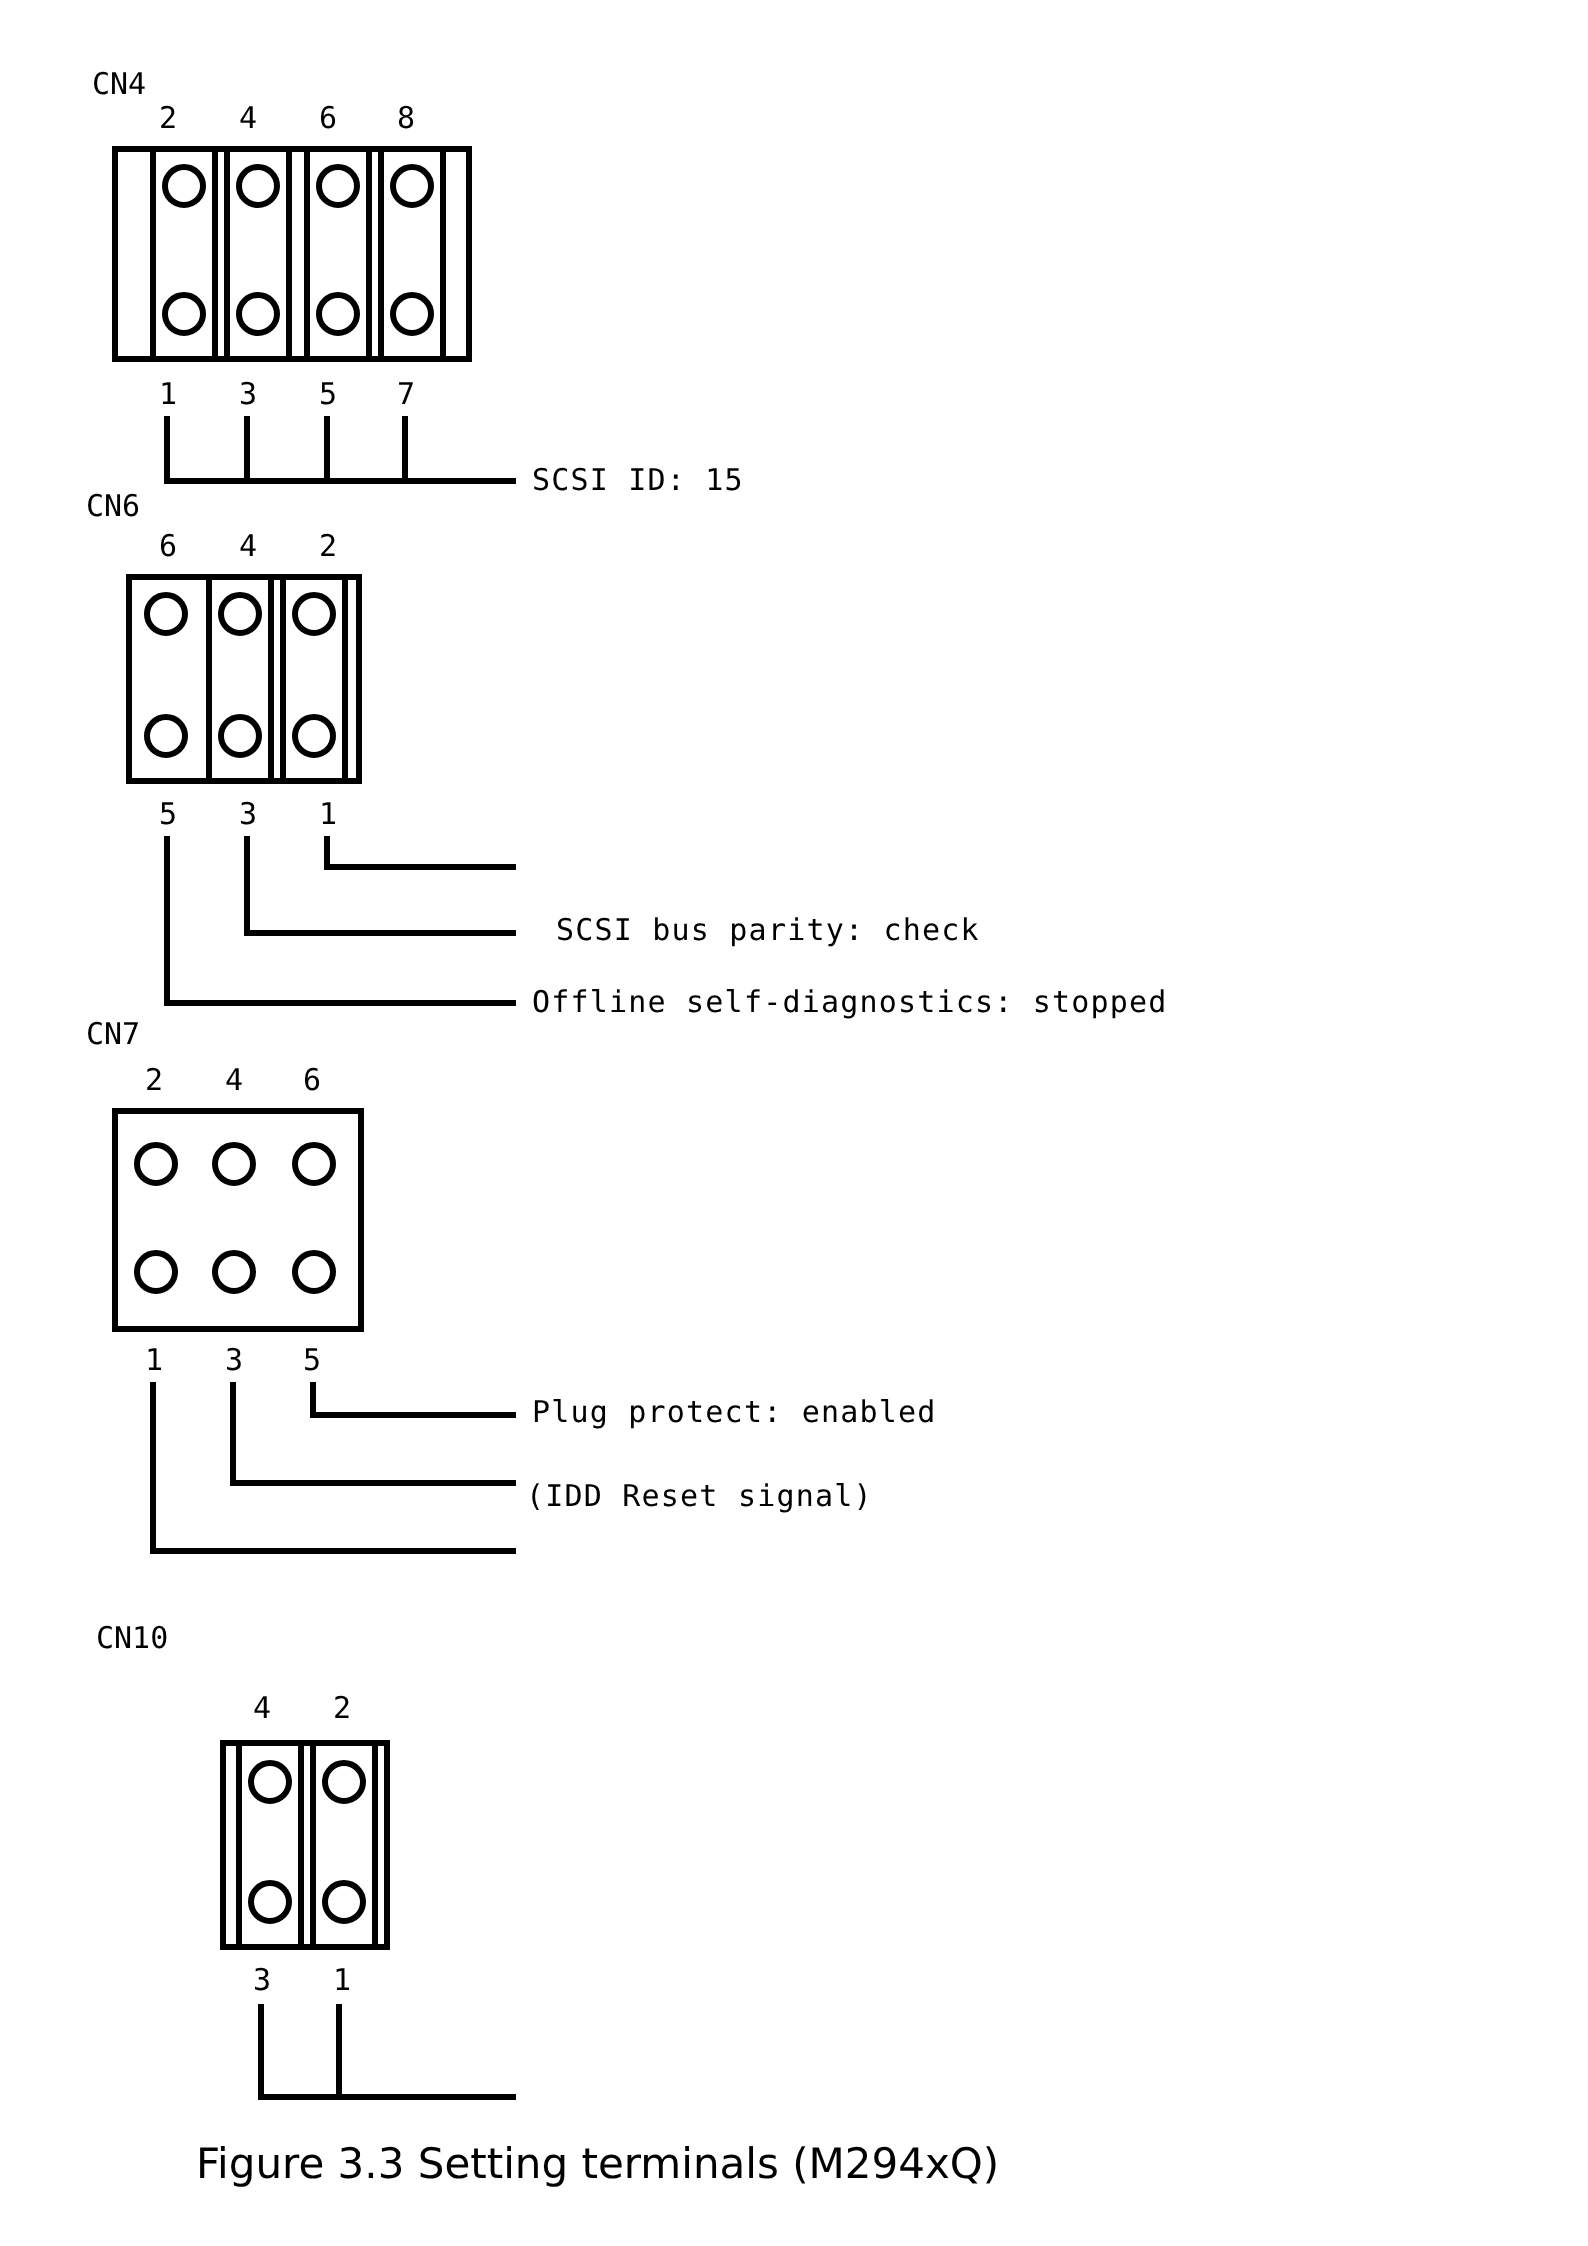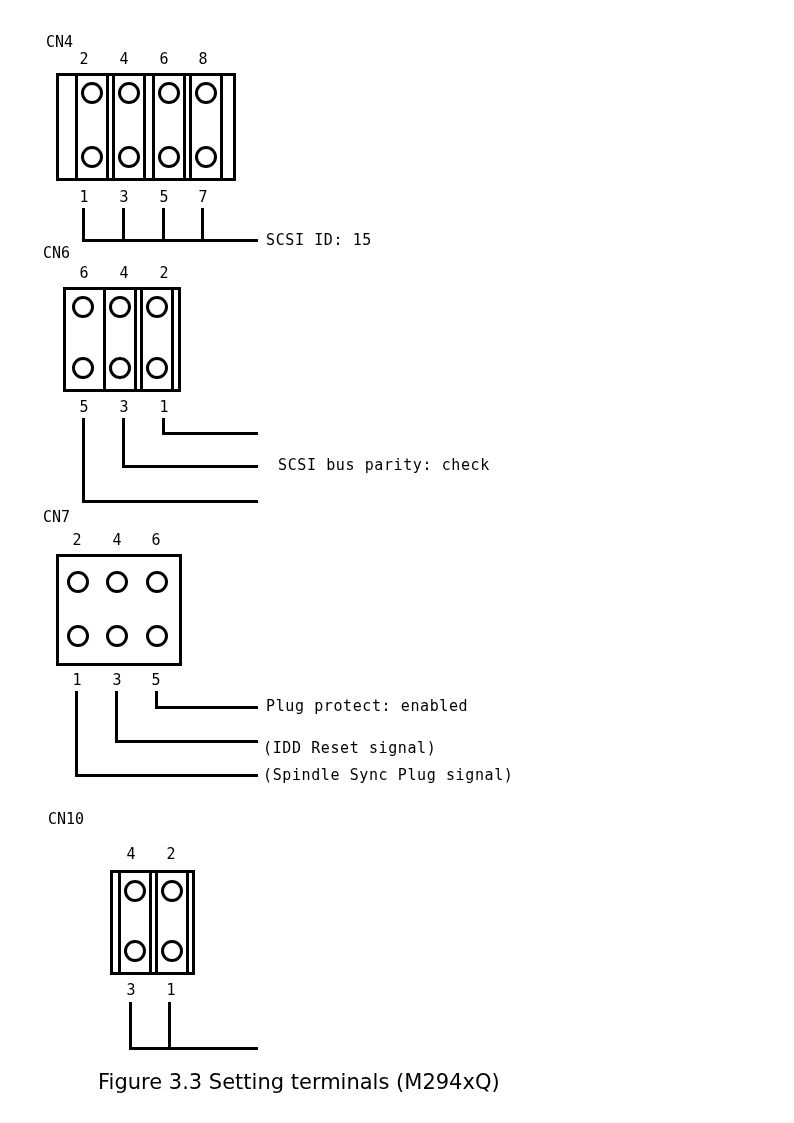--- a/index.html
+++ b/index.html
@@ -150,20 +150,21 @@
 
   <div class="vline" style="left:162px; top:418px; height:16px;"></div>
   <div class="hline" style="left:162px; top:432px; width:96px;"></div>
 
   <div class="vline" style="left:122px; top:418px; height:50px;"></div>
   <div class="hline" style="left:122px; top:465px; width:136px;"></div>
   <div class="desc" style="left:278px; top:458px;">SCSI bus parity: check</div>
 
   <div class="vline" style="left:82px; top:418px; height:85px;"></div>
   <div class="hline" style="left:82px; top:500px; width:176px;"></div>
+  <div class="desc" style="left:266px; top:494px;">Offline self-diagnostics: stopped</div>
 
   <div class="cnlabel" style="left:43px; top:510px;">CN7</div>
 
   <div class="pinnum" style="left:70px; top:533px;">2</div>
   <div class="pinnum" style="left:110px; top:533px;">4</div>
   <div class="pinnum" style="left:149px; top:533px;">6</div>
 
   <div class="conn" style="left:56px; top:554px; width:126px; height:112px;">
     <div class="pin" style="left:8px; top:14px; width:22px; height:22px;"></div>
     <div class="pin" style="left:47px; top:14px; width:22px; height:22px;"></div>
@@ -180,21 +181,20 @@
   <div class="vline" style="left:155px; top:691px; height:18px;"></div>
   <div class="hline" style="left:155px; top:706px; width:103px;"></div>
   <div class="desc" style="left:266px; top:699px;">Plug protect: enabled</div>
 
   <div class="vline" style="left:115px; top:691px; height:52px;"></div>
   <div class="hline" style="left:115px; top:740px; width:143px;"></div>
   <div class="desc" style="left:263px; top:741px;">(IDD Reset signal)</div>
 
   <div class="vline" style="left:75px; top:691px; height:86px;"></div>
   <div class="hline" style="left:75px; top:774px; width:183px;"></div>
-  <div class="desc" style="left:263px; top:768px;">(Spindle Sync Plug signal)</div>
 
   <div class="cnlabel" style="left:48px; top:812px;">CN10</div>
 
   <div class="pinnum" style="left:124px; top:847px;">4</div>
   <div class="pinnum" style="left:164px; top:847px;">2</div>
 
   <div class="conn" style="left:110px; top:870px; width:85px; height:105px;">
     <div class="cell" style="left:5px; top:-3px; width:34px; height:105px;"></div>
     <div class="cell" style="left:42px; top:-3px; width:34px; height:105px;"></div>
     <div class="pin" style="left:11px; top:7px; width:22px; height:22px;"></div>

